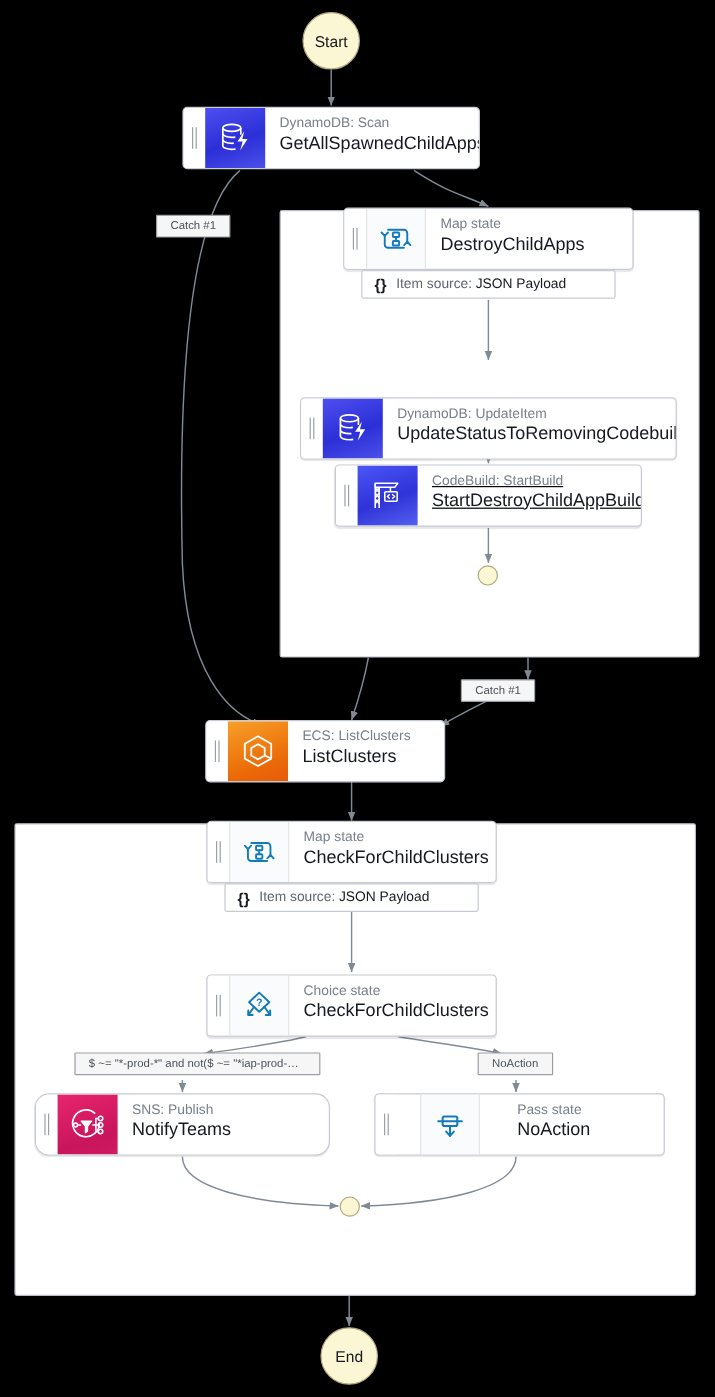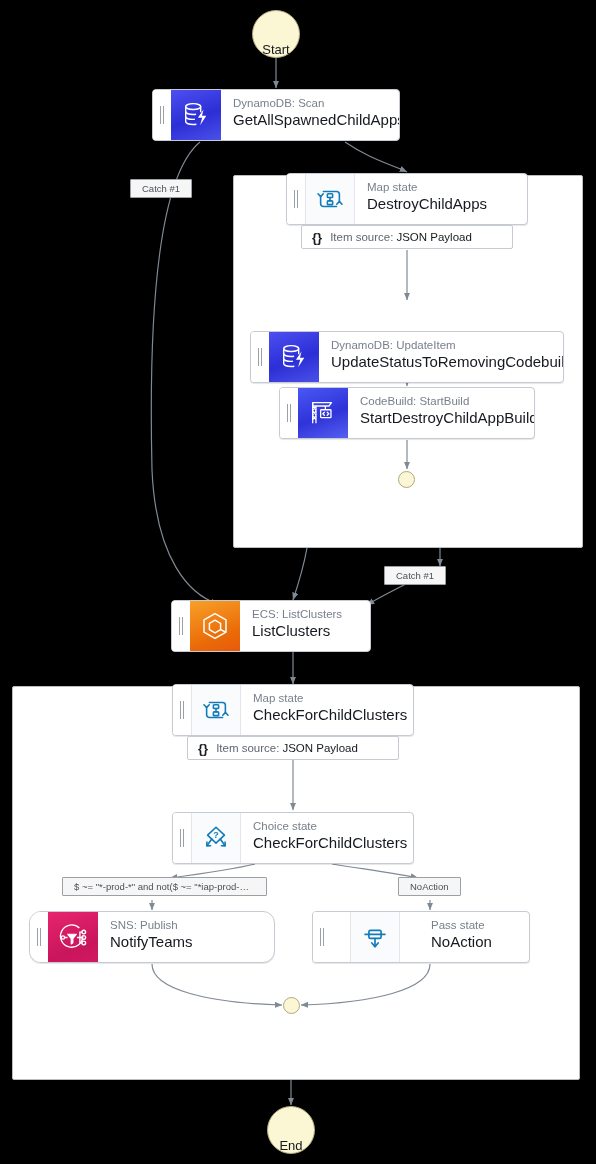--- a/index.html
+++ b/index.html
@@ -29,21 +29,21 @@
     border-radius: 2px;
   }
 
   
   .terminal {
     position: absolute;
     border-radius: 50%;
     background: #fbf6d3;
     border: 1px solid #b0a97e;
     display: flex;
-    align-items: flex-end;
+    align-items: center;
     justify-content: center;
     color: #16191f;
     font-size: 13px;
   }
   .dot {
     position: absolute;
     width: 17px; height: 17px;
     border-radius: 50%;
     background: #fbf6d3;
     border: 1px solid #b0a97e;
@@ -277,21 +277,21 @@
         <path d="M5,17.6 c0,1.7 3.6,3.1 8,3.1 c0.6,0 1.2,-0.03 1.8,-0.09"></path>
         <path d="M24,10 l-6,9 h4.6 l-2.2,8 l6.6,-10.2 h-4.6 z" fill="#fff" stroke="none"></path>
       </svg>
     </div>
     <div class="labels">
       <div class="sublabel">DynamoDB: UpdateItem</div>
       <div class="mainlabel">UpdateStatusToRemovingCodebuild</div>
     </div>
   </div>
 
-  <div class="node" style="left:279px; top:387px; width:256px;">
+  <div class="node" style="left:279px; top:387px; width:256px;text-decoration:underline;">
     <div class="grip">
         <span>
           <i></i>
           <i></i>
         </span>
       </div>
     <div class="icon-box cb">
       <svg width="30" height="30" viewBox="0 0 32 32" fill="none" stroke="#fff" stroke-width="1.4" stroke-linejoin="round">
         <path d="M5,5 h20 l-2.5,3.5 h-17.5 z"></path>
         <path d="M5,5 v22"></path>
@@ -401,21 +401,21 @@
         <circle cx="26.6" cy="21.6" r="1.9"></circle>
         <circle cx="5.1" cy="16" r="1.7"></circle>
       </svg>
     </div>
     <div class="labels">
       <div class="sublabel">SNS: Publish</div>
       <div class="mainlabel">NotifyTeams</div>
     </div>
   </div>
 
-  <div class="node" style="left:312px; top:911px; width:218px;gap:19px;">
+  <div class="node" style="left:312px; top:911px; width:242px;gap:19px;">
     <div class="grip">
         <span>
           <i></i>
           <i></i>
         </span>
       </div>
     <div class="icon-box plain">
       <svg width="30" height="30" viewBox="0 0 32 32" fill="none" stroke="#127bba" stroke-width="1.8" stroke-linecap="round" stroke-linejoin="round">
         <rect x="9.5" y="9" width="13" height="8.5" rx="1.6"></rect>
         <path d="M5.5,13.2 h21"></path>

